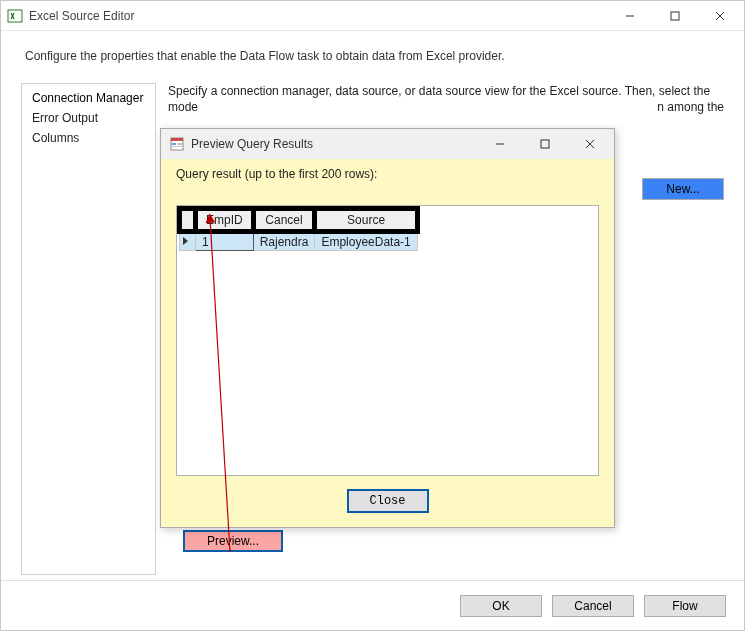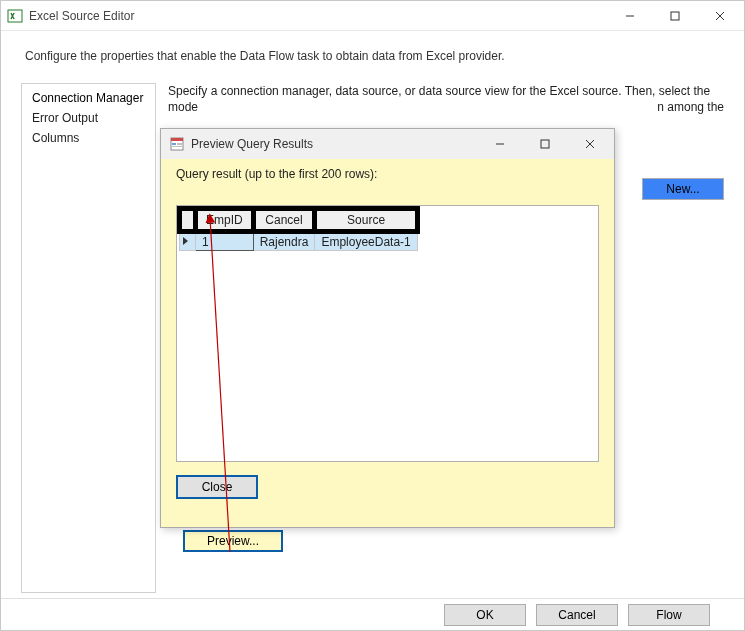--- a/index.html
+++ b/index.html
@@ -83,32 +83,32 @@
       font-family: inherit;
       cursor: pointer;
     }
     .preview-btn {
       position: absolute;
       left: 15px;
       top: 447px;
       width: 100px;
       height: 22px;
       border: 2px solid #0a5da8;
-      background: #fef9c3;
+      background: #fca5a5;
       font-size: 12px;
       font-family: inherit;
       cursor: pointer;
     }
     .bottom-bar {
-      height: 32px;
+      height: 50px;
       display: flex;
       align-items: center;
       justify-content: flex-end;
       gap: 10px;
-      padding: 0 34px;
+      padding: 0 18px;
       border-top: 1px solid #e0e0e0;
     }
     .dlg-btn {
       width: 82px;
       height: 22px;
       border: 1px solid #adadad;
       background: #e1e1e1;
       font-size: 12px;
       font-family: inherit;
       cursor: pointer;
@@ -167,23 +167,24 @@
     }
     .grid th.row-hdr, .grid td.row-hdr {
       width: 16px;
       min-width:16px;
       background: #f0f0f0;
       padding:1px 2px;
     }
     .grid td.row-hdr { background: #cde6f7; }
     .grid td.cell-sel { border:1px solid #555; background:#cde6f7;}
     .modal-footer {
-      padding: 8px 15px 28px 15px;
-      display: flex;
-      justify-content: flex-start;
+      padding: 8px 15px 14px 15px;
+      display: flex;
+      justify-content: center;
+      font-family: Liberation Mono, monospace;
     }
     .close-btn {
       width: 82px;
       height: 24px;
       border: 2px solid #0a5da8;
       background: #e1e1e1;
       font-size: 12px;
       font-family: inherit;
       cursor: pointer;
     }

